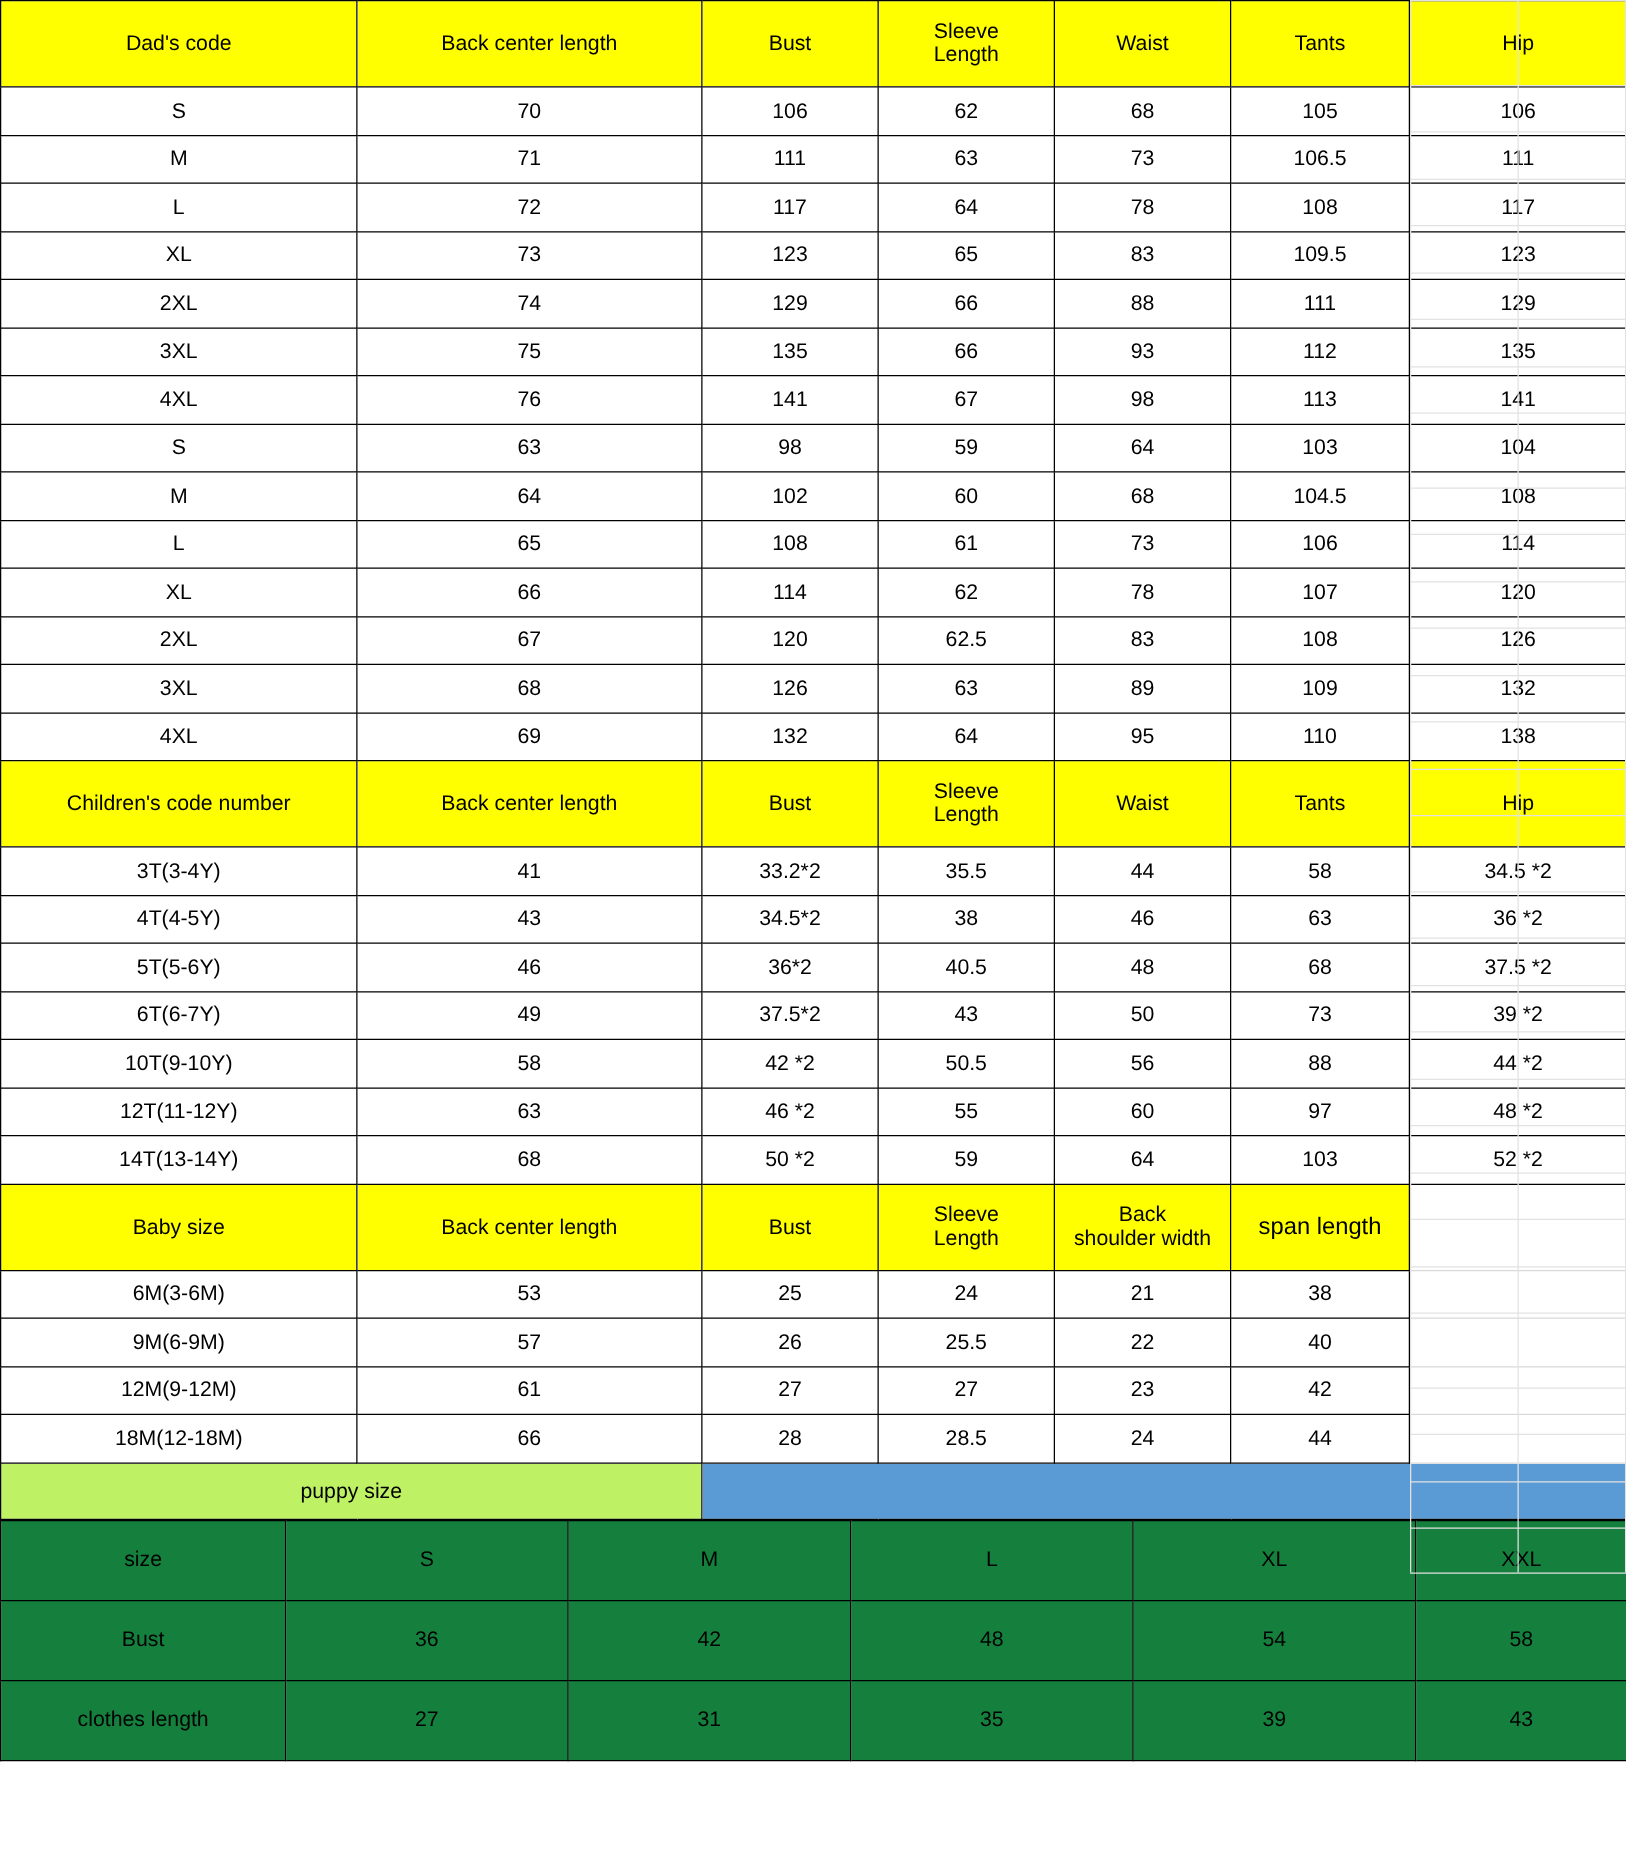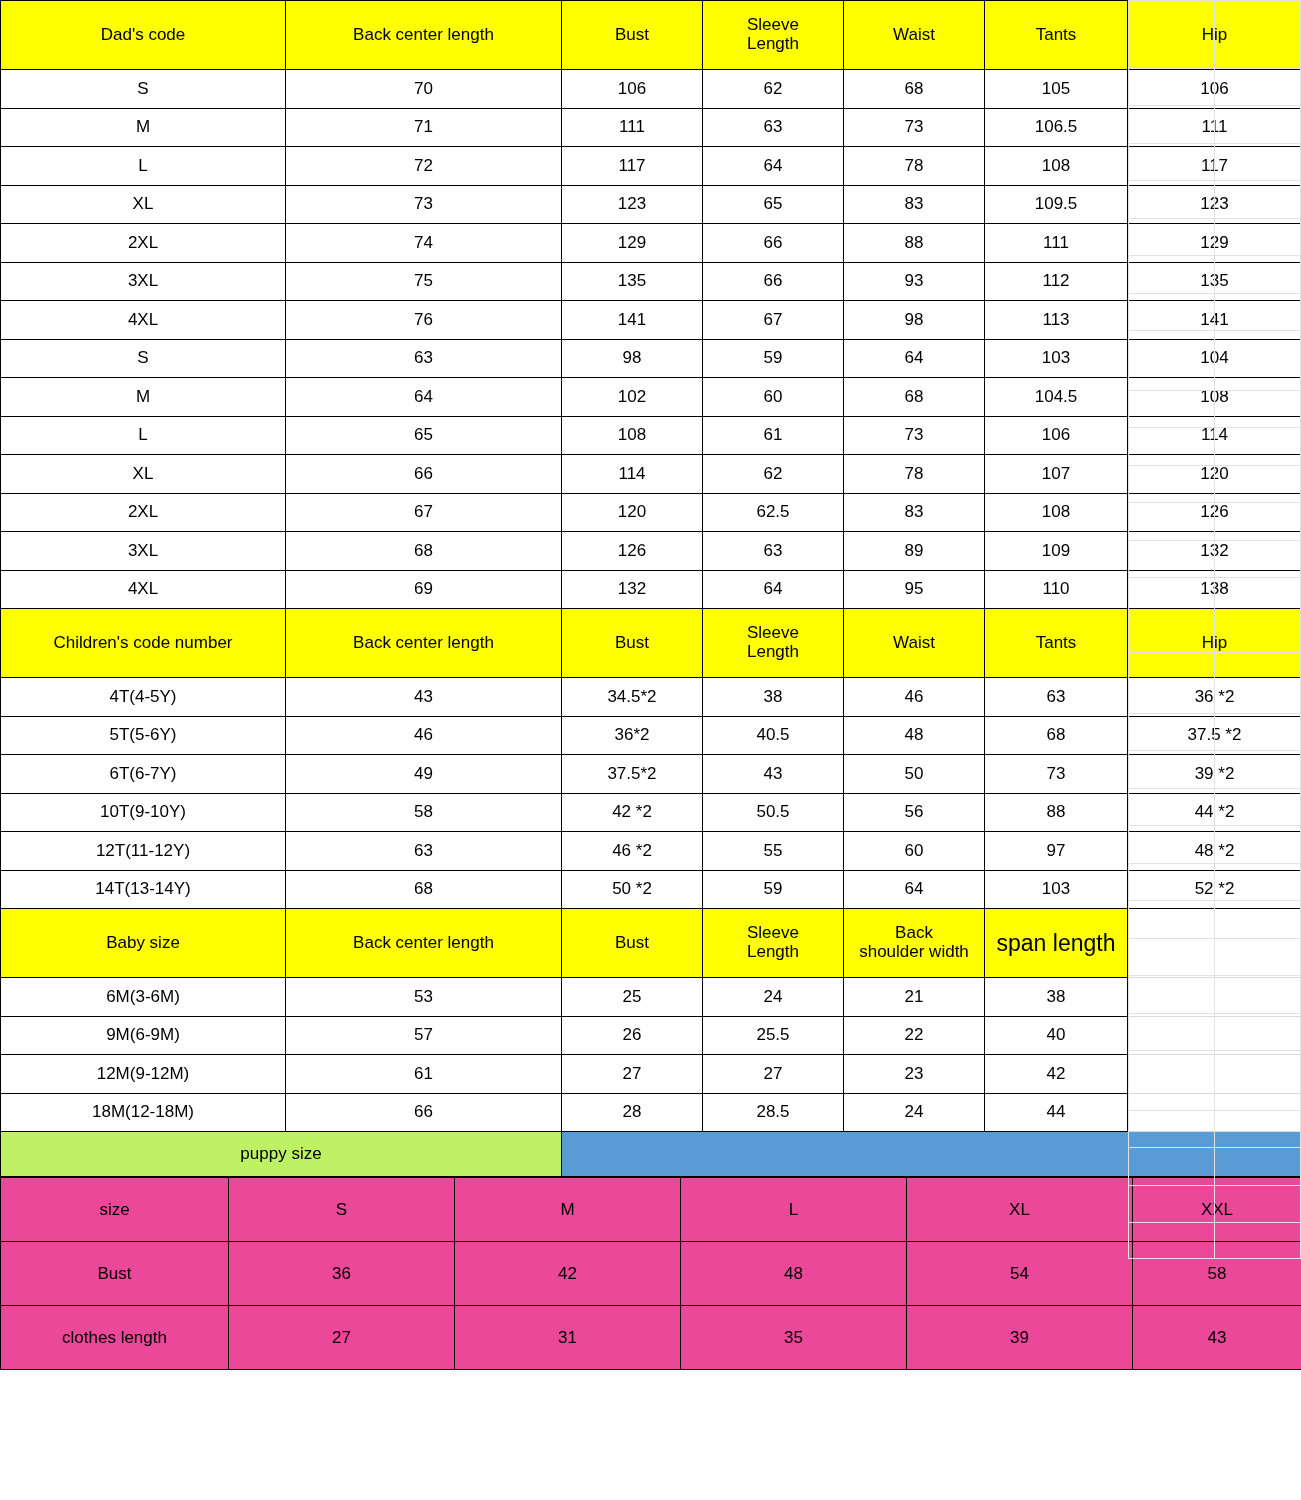--- a/index.html
+++ b/index.html
@@ -63,21 +63,21 @@
     font-size: 19px;
     text-align: left;
     padding-left: 90px;
     border: 1px solid #000;
   }
   .puppy-band-empty {
     background: #5b9bd5;
     border: 1px solid #000;
   }
   .peach {
-    background: #ec4899;
+    background: #15803d;
     height: 63px;
     font-size: 19px;
   }
   
   .ghost-grid {
     position: absolute;
     top: 0;
     left: 1128px;
     width: 173px;
     height: 1258px;
@@ -302,20 +302,29 @@
       <td class="hdr twoline">
         <span>Sleeve</span><br>
         <span>Length</span>
       </td>
       <td class="hdr">Waist</td>
       <td class="hdr">Tants</td>
       <td class="hdr">Hip</td>
     </tr>
 
     <tr>
+      <td class="rowcell blue">3T(3-4Y)</td>
+      <td class="rowcell blue">41</td>
+      <td class="rowcell blue">33.2*2</td>
+      <td class="rowcell blue">35.5</td>
+      <td class="rowcell blue">44</td>
+      <td class="rowcell blue">58</td>
+      <td class="rowcell">34.5 *2</td>
+    </tr>
+    <tr>
       <td class="rowcell blue">4T(4-5Y)</td>
       <td class="rowcell blue">43</td>
       <td class="rowcell blue">34.5*2</td>
       <td class="rowcell blue">38</td>
       <td class="rowcell blue">46</td>
       <td class="rowcell blue">63</td>
       <td class="rowcell">36 *2</td>
     </tr>
     <tr>
       <td class="rowcell blue">5T(5-6Y)</td>
@@ -368,21 +377,21 @@
       <td class="hdr">Back center length</td>
       <td class="hdr">Bust</td>
       <td class="hdr twoline">
         <span>Sleeve</span><br>
         <span>Length</span>
       </td>
       <td class="hdr twoline" style="font-size:17px;">
         <span>Back</span><br>
         <span>shoulder width</span>
       </td>
-      <td class="hdr" style="font-size:23px;">span length</td>
+      <td class="hdr" style="font-size:19px;">span length</td>
       <td class="empty-cell"></td>
     </tr>
 
     <tr>
       <td class="rowcell leftal">6M(3-6M)</td>
       <td class="rowcell">53</td>
       <td class="rowcell">25</td>
       <td class="rowcell">24</td>
       <td class="rowcell">21</td>
       <td class="rowcell">38</td>

